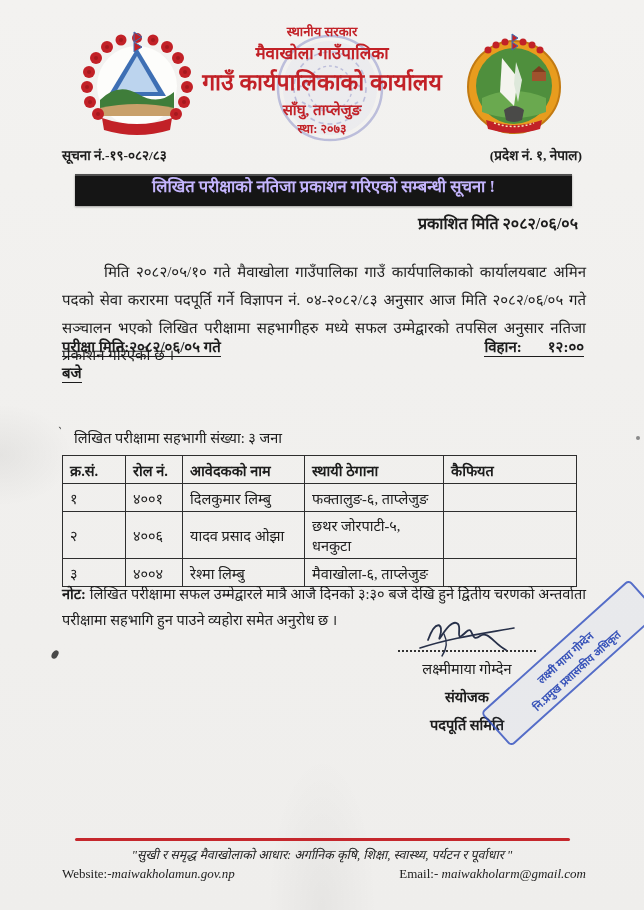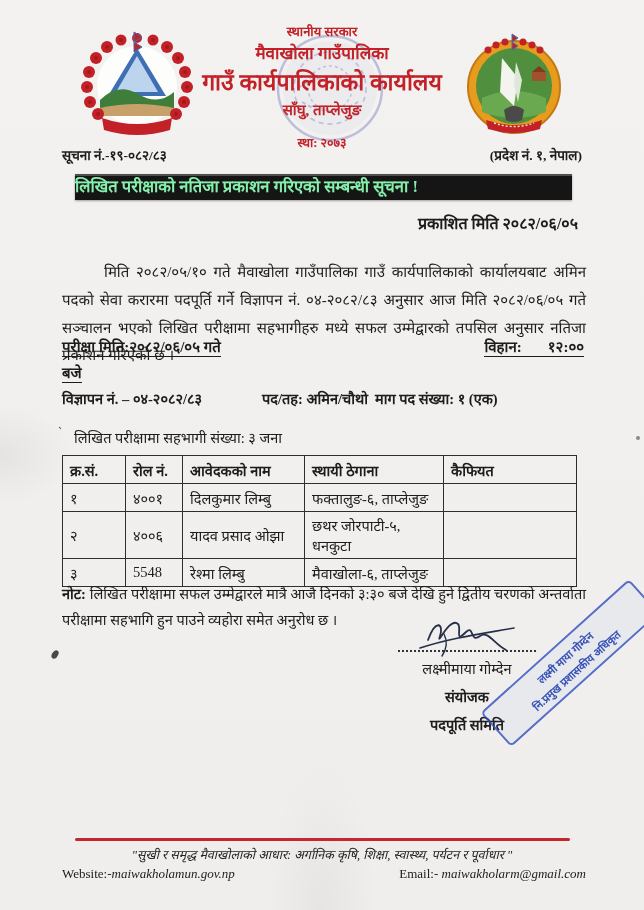--- a/index.html
+++ b/index.html
@@ -22,31 +22,31 @@
   .abs{position:absolute;}
   .red{color:#c22127;}
   .bold{font-weight:bold;}
 
   
   #hdr-center{left:0;right:0;top:24px;text-align:center;line-height:1.25;}
   .hdr-l1{font-size:13px;font-weight:bold;}
   .hdr-l2{font-size:17px;font-weight:bold;margin-top:3px;}
   .hdr-l3{font-size:23px;font-weight:bold;margin-top:4px;}
   .hdr-l4{font-size:15px;font-weight:bold;margin-top:4px;}
-  .hdr-l5{font-size:12.5px;font-weight:bold;margin-top:16px;}
+  .hdr-l5{font-size:12.5px;font-weight:bold;margin-top:2px;}
 
   #round-stamp{left:272px;top:32px;opacity:.45;}
 
   #notice-no{left:62px;top:146px;font-size:13.5px;font-weight:bold;}
   #province{right:62px;top:146px;font-size:13.5px;font-weight:bold;}
 
   #banner{
-    left:75px;top:174px;width:497px;height:26px;
-    background:#151515;color:#86efac;
-    font-size:16.5px;font-weight:bold;text-align:left;line-height:26px;
+    left:75px;top:174px;width:497px;height:32px;
+    background:#151515;color:#c4b5fd;
+    font-size:16.5px;font-weight:bold;text-align:center;line-height:26px;
     box-shadow:inset 0 2px 0 rgba(255,255,255,.25), 0 1px 2px rgba(0,0,0,.35);
   }
   #pub-date{right:66px;top:212px;font-size:16px;font-weight:bold;}
 
   #body-par{
     left:62px;top:244px;width:524px;
     font-size:15px;line-height:1.85;text-align:justify;text-indent:42px;
   }
 
   .uline{border-bottom:1.5px solid #1c1c1c;padding-bottom:1px;}
@@ -206,25 +206,20 @@
   <div id="exam-date" class="abs">
     <span class="uline">परीक्षा मिति:२०८२/०६/०५  गते</span>
   </div>
   <div id="exam-time" class="abs">
     <span class="uline"><span>विहान:</span><span class="gap"></span><span>१२:००</span></span>
   </div>
   <div id="baje" class="abs">
     <span class="uline">बजे</span>
   </div>
 
-  <div id="fields" class="abs">
-    <span class="bold">विज्ञापन नं. – ०४-२०८२/८३</span>
-    <span class="f2 bold">पद/तह: अमिन/चौथो</span>
-    <span class="f3 bold">माग पद संख्या: १ (एक)</span>
-  </div>
 
   <span id="tickmark" class="abs">`</span>
   <div id="participants" class="abs">लिखित परीक्षामा सहभागी संख्या: ३ जना</div>
 
   <table id="result">
     <thead>
       <tr>
         <th class="c-sn">क्र.सं.</th>
         <th class="c-roll">रोल नं.</th>
         <th class="c-name">आवेदकको नाम</th>
@@ -242,21 +237,21 @@
       </tr>
       <tr>
         <td>२</td>
         <td class="roll">४००६</td>
         <td>यादव प्रसाद ओझा</td>
         <td>छथर जोरपाटी-५, धनकुटा</td>
         <td></td>
       </tr>
       <tr>
         <td>३</td>
-        <td class="roll">5548</td>
+        <td class="roll">४००४</td>
         <td>रेश्मा लिम्बु</td>
         <td>मैवाखोला-६, ताप्लेजुङ</td>
         <td></td>
       </tr>
     </tbody>
   </table>
 
   <p id="note" class="abs"><span class="bold">नोट:</span><span> लिखित परीक्षामा सफल उम्मेद्वारले मात्रै आजै दिनको ३:३० बजे देखि हुने द्वितीय चरणको अन्तर्वाता परीक्षामा सहभागि हुन पाउने व्यहोरा समेत अनुरोध छ ।</span></p>
 
   <div id="sig-block" class="abs">

